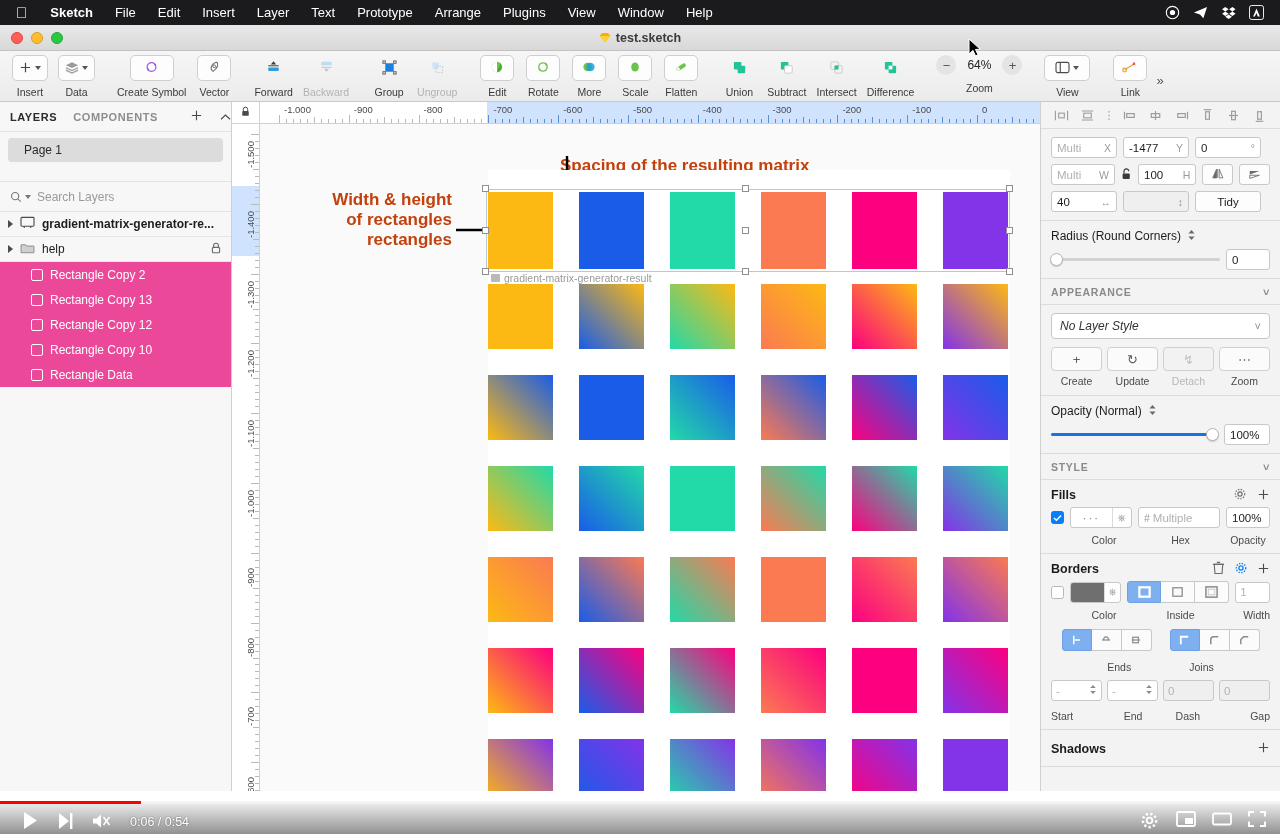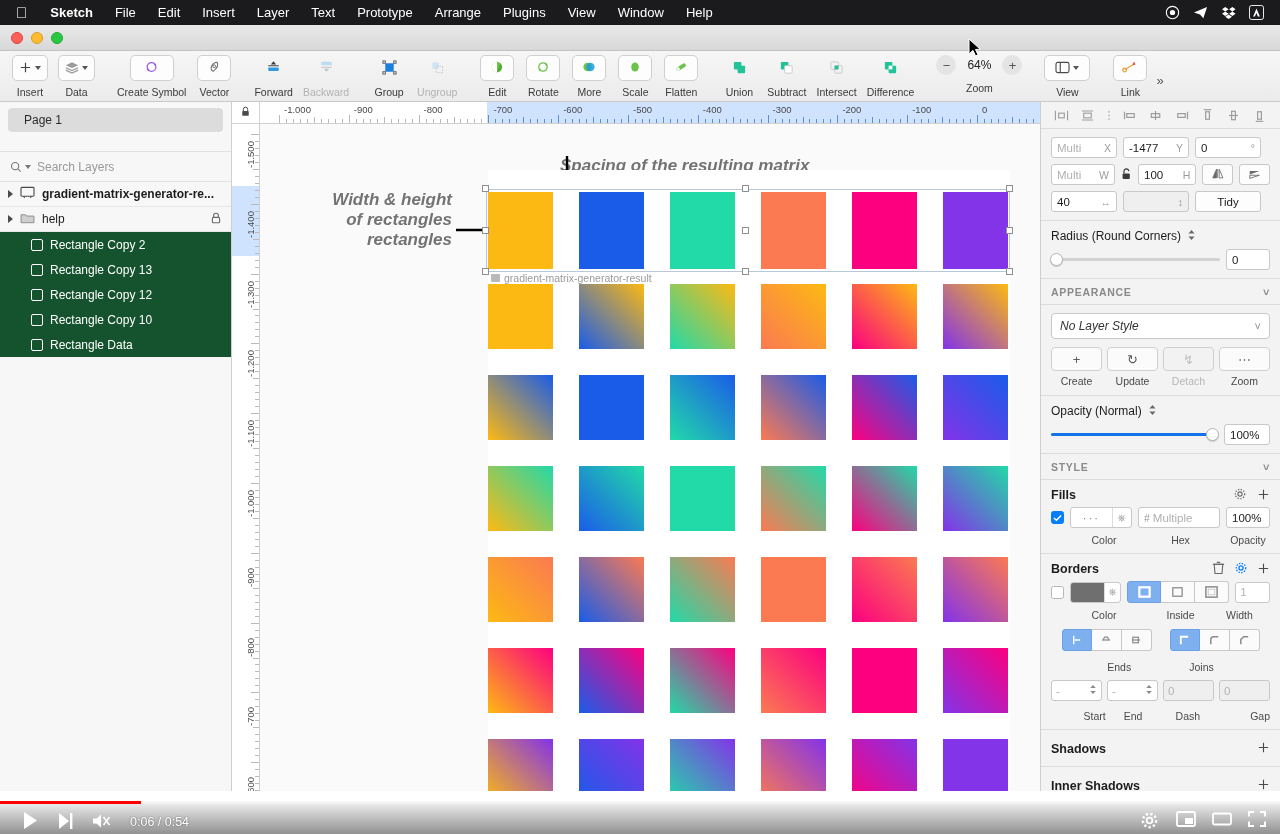--- a/index.html
+++ b/index.html
@@ -103,21 +103,21 @@
     font-family: "Liberation Sans", sans-serif;
   }
   .search-row input::placeholder { color: #9a9a9a; }
   .mag { width: 12px; height: 12px; }
   .layer-row {
     height: 25px; display: flex; align-items: center; gap: 7px;
     padding: 0 10px 0 8px; font-size: 12px; color: #1c1c1c;
   }
   .layer-row.bdr { border-bottom: 1px solid #e6e6e6; }
   .layer-row.root { font-weight: bold; }
-  .layer-row.sel { background: #14532d; color: #fff; }
+  .layer-row.sel { background: #ec4899; color: #fff; }
   .layer-row.sel .sq { border-color: #fff; }
   .disc { width: 0; height: 0; border-top: 4px solid transparent; border-bottom: 4px solid transparent;
           border-left: 5.5px solid #4a4a4a; flex: 0 0 auto; }
   .sq { width: 12px; height: 12px; border: 1.6px solid #6f6f6f; border-radius: 2px; flex: 0 0 auto; }
   .lay-name { overflow: hidden; text-overflow: ellipsis; white-space: nowrap; flex: 1; }
   .lock { margin-left: auto; width: 10px; }
   .indent { width: 16px; flex: 0 0 auto; }
 
   
   .canvas-area { position: absolute; top: 102px; left: 232px; width: 808px; height: 689px; background: #fafafa; }
@@ -137,21 +137,21 @@
   .rvlab { position: absolute; font-size: 9.5px; color: #4a4a4a;
            transform: rotate(-90deg); transform-origin: left top; white-space: nowrap; }
   .canvas {
     position: absolute; top: 22px; left: 28px; width: 780px; height: 667px;
     background: #fafafa; overflow: hidden;
   }
   .artboard { position: absolute; background: #fff; }
   .ab-label { position: absolute; font-size: 10.5px; color: #9a9a9a; display: flex; align-items: center; gap: 4px; }
   .ab-badge { width: 9px; height: 8px; background: #b9b9b9; border-radius: 1px; }
 
-  .anno { position: absolute; font-weight: bold; color: #737373; font-size: 17px; line-height: 1.18; font-style: italic; }
+  .anno { position: absolute; font-weight: bold; color: #c2410c; font-size: 17px; line-height: 1.18; }
   .anno.right { text-align: right; }
   .arrow-dn { position: absolute; }
   .arrow-rt { position: absolute; }
 
   .selbox { position: absolute; border: 1px solid #067efc; }
   .handle { position: absolute; width: 7px; height: 7px; background: #fff; border: 1px solid #8f8f8f; }
 
   .swatch { position: absolute; }
   .grid-cell { position: absolute; }
 
@@ -278,20 +278,29 @@
       </span>
     </span>
   </div>
 
   <div class="titlebar">
     <div class="traffic">
       <span class="dot r"></span>
       <span class="dot y"></span>
       <span class="dot g"></span>
     </div>
+    <div class="doc-title">
+      <span class="sk-logo">
+        <svg width="12" height="11" viewBox="0 0 12 11">
+            <path d="M3 1 H9 L11.4 4 L6 10.2 L0.6 4 Z" fill="#fdad00"></path>
+            <path d="M0.6 4 H11.4 L6 10.2 Z" fill="#fdd231"></path>
+          </svg>
+      </span>
+      <span>test.sketch</span>
+    </div>
   </div>
 
   <div class="toolbar">
 
     <div class="tgrp">
       <div class="titem">
         <div class="tbtn">
           <span><svg width="13" height="13" viewBox="0 0 14 14">
                 <path d="M7 2 V12 M2 7 H12" stroke="#444" stroke-width="1.3"></path>
               </svg></span>
@@ -507,20 +516,35 @@
               <circle cx="3" cy="10.4" r="2.1" fill="none" stroke="#e8a33d" stroke-width="1.4"></circle>
               <path d="M12.4 2.2 L14.6 4.4 M14.6 2.2 L12.4 4.4" stroke="#e0593a" stroke-width="1.4"></path>
             </svg></span>
         </div>
       <span class="tlabel">Link</span>
     </div>
     <span class="chevrons">»</span>
   </div>
 
   <div class="sidebar">
+    <div class="side-tabs">
+      <span class="side-tab active">LAYERS</span>
+      <span class="side-tab">COMPONENTS</span>
+      <span class="fill"></span>
+      <span class="icon-btn">
+        <svg width="13" height="13" viewBox="0 0 14 14">
+            <path d="M7 2 V12 M2 7 H12" stroke="#4a4a4a" stroke-width="1.2"></path>
+          </svg>
+      </span>
+      <span class="icon-btn">
+        <svg width="13" height="9" viewBox="0 0 14 10">
+            <path d="M2 7 L7 2.4 L12 7" fill="none" stroke="#4a4a4a" stroke-width="1.3"></path>
+          </svg>
+      </span>
+    </div>
     <div class="pages-pad">
       <div class="page-row">Page 1</div>
     </div>
     <div class="search-row">
       <span class="mag">
         <svg width="12" height="12" viewBox="0 0 14 14">
             <circle cx="6" cy="6" r="4.2" fill="none" stroke="#777" stroke-width="1.3"></circle>
             <path d="M9.2 9.2 L12.4 12.4" stroke="#777" stroke-width="1.3"></path>
           </svg>
       </span>
@@ -1163,21 +1187,21 @@
             </span>
         </div>
         <div class="mini" style="width:40px;margin-left:auto">
           <span>1</span>
         </div>
       </div>
       <div class="subcap" style="padding:0 10px">
         <span style="width:22px"></span>
         <span style="width:62px;text-align:center">Color</span>
         <span style="flex:1;text-align:center">Inside</span>
-        <span style="width:44px;text-align:left">Width</span>
+        <span style="width:44px;text-align:right">Width</span>
       </div>
 
       <div class="row" style="padding:8px 10px 0; justify-content:center; gap:18px">
         <div class="seg3">
           <span class="segbtn on" style="width:30px">
               <svg width="13" height="12" viewBox="0 0 14 13">
                 <path d="M4 2 V11 M5 6.5 H11" stroke="#fff" stroke-width="1.5"></path>
               </svg>
             </span>
           <span class="segbtn" style="width:30px">
@@ -1232,39 +1256,33 @@
               </svg></span>
         </div>
         <div class="mini" style="flex:1;background:#efefef">
           <span>0</span>
         </div>
         <div class="mini" style="flex:1;background:#efefef">
           <span>0</span>
         </div>
       </div>
       <div class="subcap" style="padding:3px 10px 0; gap:0">
-        <span style="flex:1;text-align:right">Start</span>
+        <span style="flex:1;text-align:left">Start</span>
         <span style="flex:1;text-align:center">End</span>
         <span style="flex:1;text-align:center">Dash</span>
         <span style="flex:1;text-align:right">Gap</span>
       </div>
     </div>
 
     <div class="rowhd" style="padding:11px 10px 10px; border-bottom:1px solid #dcdcdc">
       <span class="t">Shadows</span>
       <span><svg width="13" height="13" viewBox="0 0 14 14">
             <path d="M7 2 V12 M2 7 H12" stroke="#4a4a4a" stroke-width="1.2"></path>
           </svg></span>
     </div>
-    <div class="rowhd" style="padding:11px 10px 10px; border-bottom:1px solid #dcdcdc">
-      <span class="t">Inner Shadows</span>
-      <span><svg width="13" height="13" viewBox="0 0 14 14">
-            <path d="M7 2 V12 M2 7 H12" stroke="#4a4a4a" stroke-width="1.2"></path>
-          </svg></span>
-    </div>
 
   </div>
 
   <div class="player">
     <div class="prog">
         <div class="done" id="prog-done" style="width: 11%;"></div>
       </div>
     <div class="pctl">
       <span><svg width="17" height="19" viewBox="0 0 17 19">
             <path d="M2 1 L15 9.5 L2 18 Z" fill="#fff"></path>

